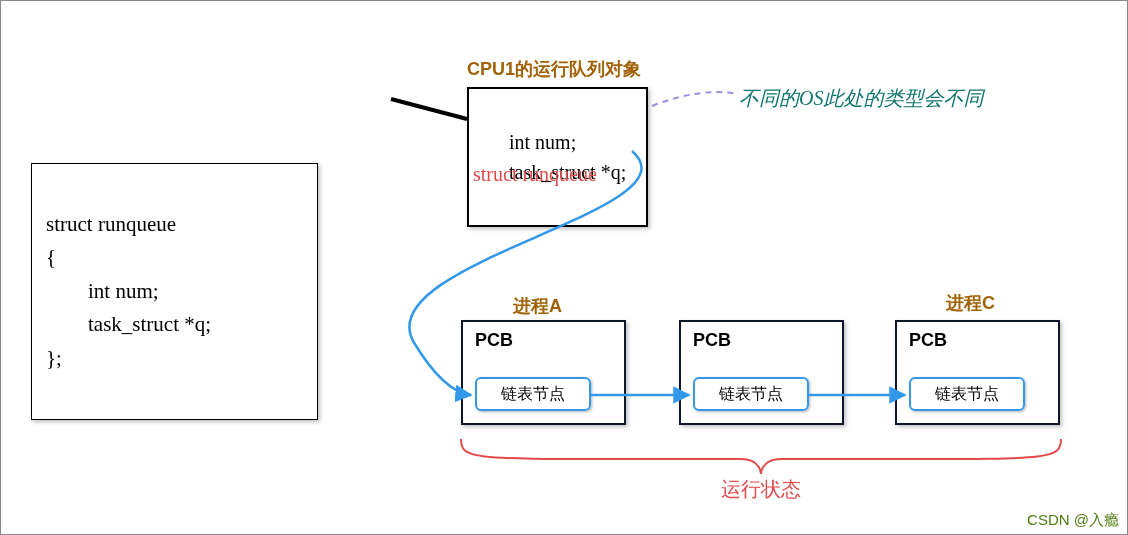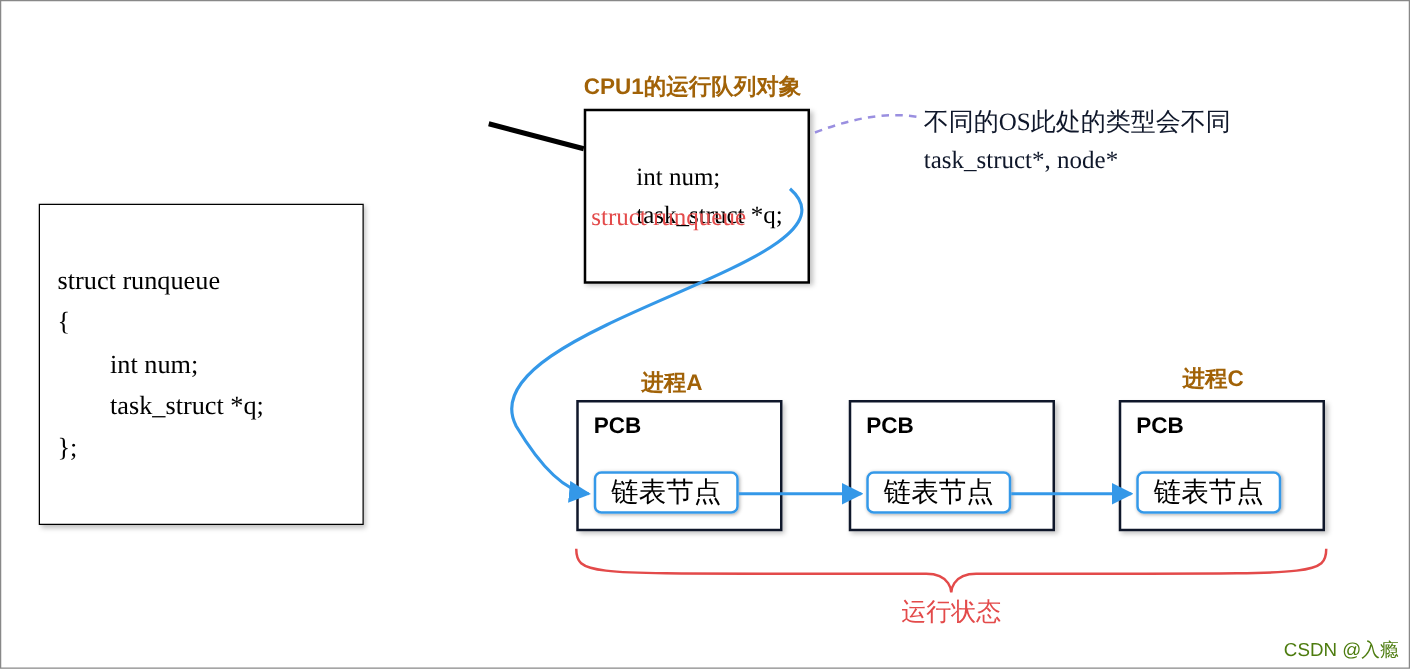--- a/index.html
+++ b/index.html
@@ -65,34 +65,35 @@
     left: 12px;
     bottom: 12px;
     width: 116px;
     height: 34px;
     border: 2px solid #3498e8;
     border-radius: 6px;
     display: flex;
     align-items: center;
     justify-content: center;
     font-family: "Microsoft YaHei", sans-serif;
-    font-size: 22px;
+    font-size: 16px;
     box-shadow: 1px 1px 3px rgba(0,0,0,0.3);
   }
   .glabel {
     position: absolute;
     color: #a16207;
     font-family: "Microsoft YaHei", sans-serif;
     font-weight: 600;
     font-size: 18px;
   }
   .purple-note {
     position: absolute;
-    color: #0f172a;
+    color: #0f766e;
     font-family: "STKaiti","KaiTi","Comic Sans MS",cursive;
+    font-style: italic;
     font-size: 20px;
     line-height: 1.5;
   }
   .red-label {
     position: absolute;
     color: #e34a4a;
     font-size: 20px;
   }
   .run-state {
     position: absolute;
@@ -115,40 +116,39 @@
     height: 535px;
     pointer-events: none;
   }
 </style>
 </head>
 <body>
 
 <div class="canvas">
 
 
-  <div class="struct-box shadow" style="left:30px; top:162px; width:260px;">
+  <div class="struct-box shadow" style="left:30px; top:162px; width:287px;">
 <span>struct runqueue</span>
 <span>{</span>
 <span>        int num;</span>
 <span>        task_struct *q;</span>
 <span>};</span>
   </div>
 
   <div class="glabel" style="left:466px; top:56px;">CPU1的运行队列对象</div>
 
   <div class="queue-box shadow" style="left:466px; top:86px; width:181px;padding-left:40px;">
 <span>int num;</span>
 <span>task_struct *q;</span>
   </div>
 
   <div class="red-label" style="left:472px; top:162px;">struct runqueue</div>
 
   <div class="purple-note" style="left:738px; top:82px;">
     <span>不同的OS此处的类型会不同</span><br>
-    <span>task_struct*,   node*</span>
   </div>
 
   <div class="glabel" style="left:512px; top:293px;">进程A</div>
   <div class="process-box shadow" style="left:460px; top:319px;">
     <div class="pcb-label">PCB</div>
     <div class="node-box">
       <span>链表节点</span>
     </div>
   </div>
 

